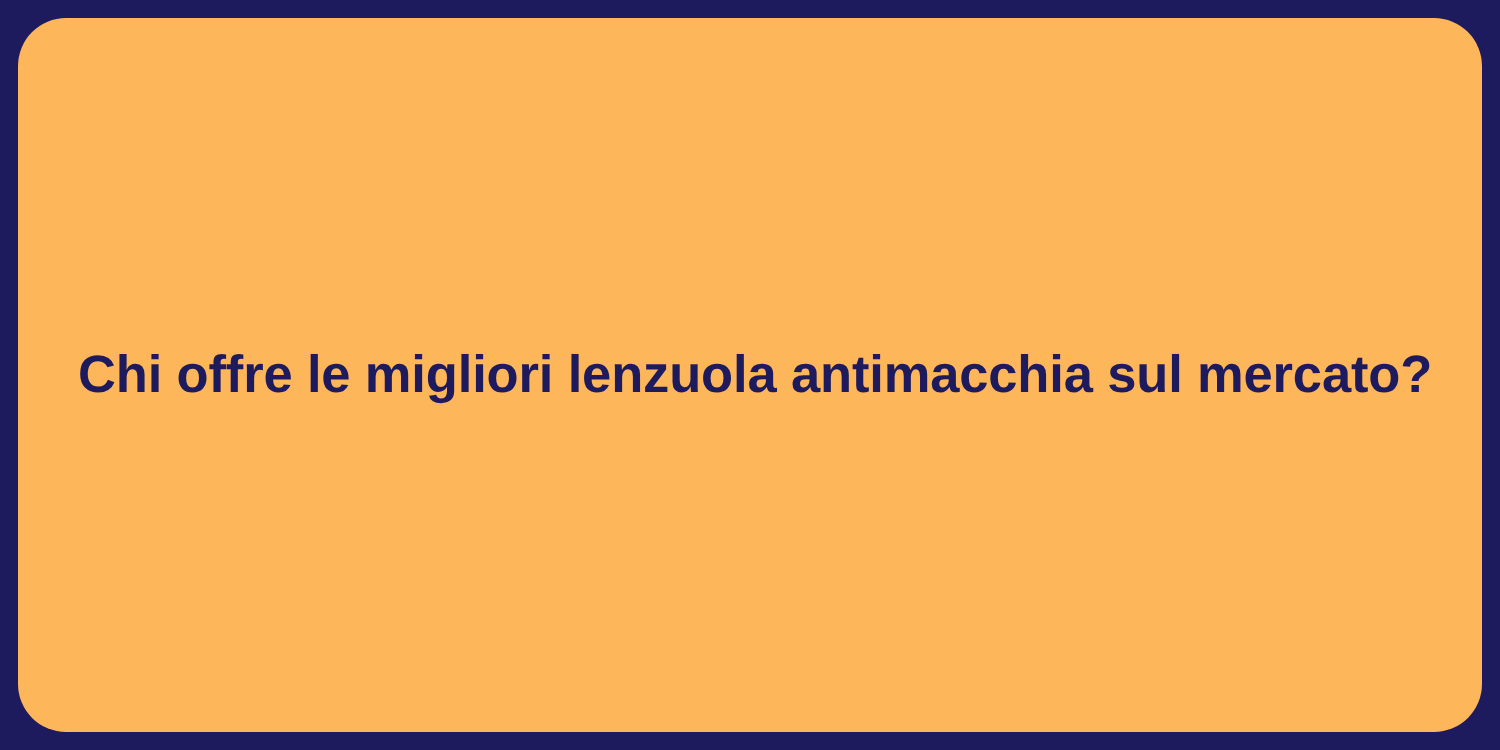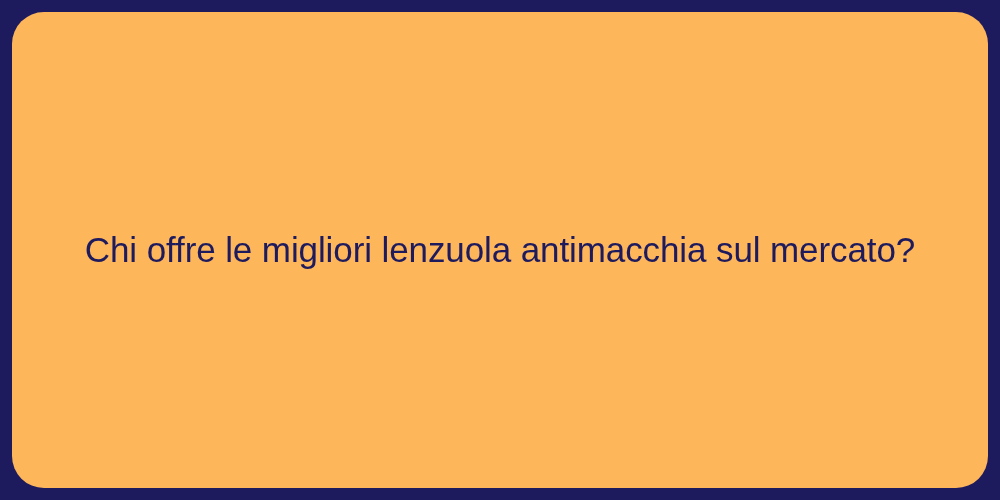--- a/index.html
+++ b/index.html
@@ -38,21 +38,21 @@
   }
 
   .headline {
     margin: 0;
     padding: 0 40px;
     width: 100%;
     box-sizing: border-box;
     text-align: center;
     color: #1e1a5e;
     font-family: "Liberation Sans", sans-serif;
-    font-weight: normal;
+    font-weight: bold;
     font-size: 35px;
     line-height: 1.25;
     letter-spacing: -0.1px;
     white-space: nowrap;
   }
 </style>
 </head>
 <body>
 
 <div class="canvas">

